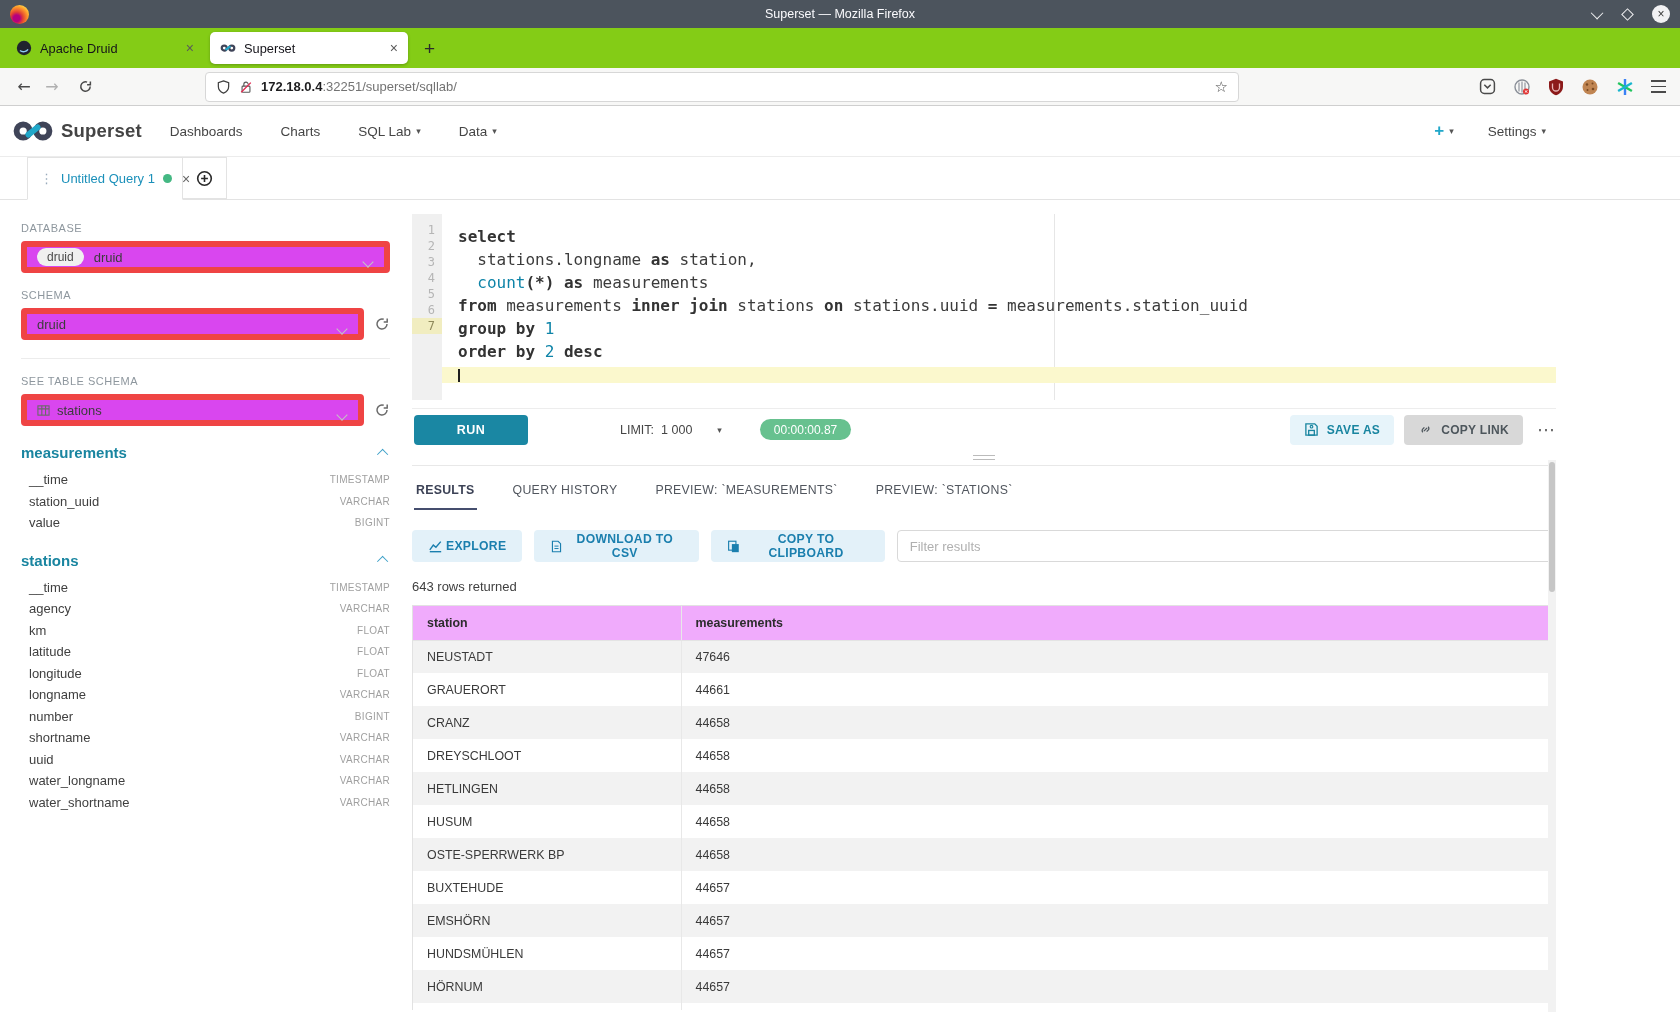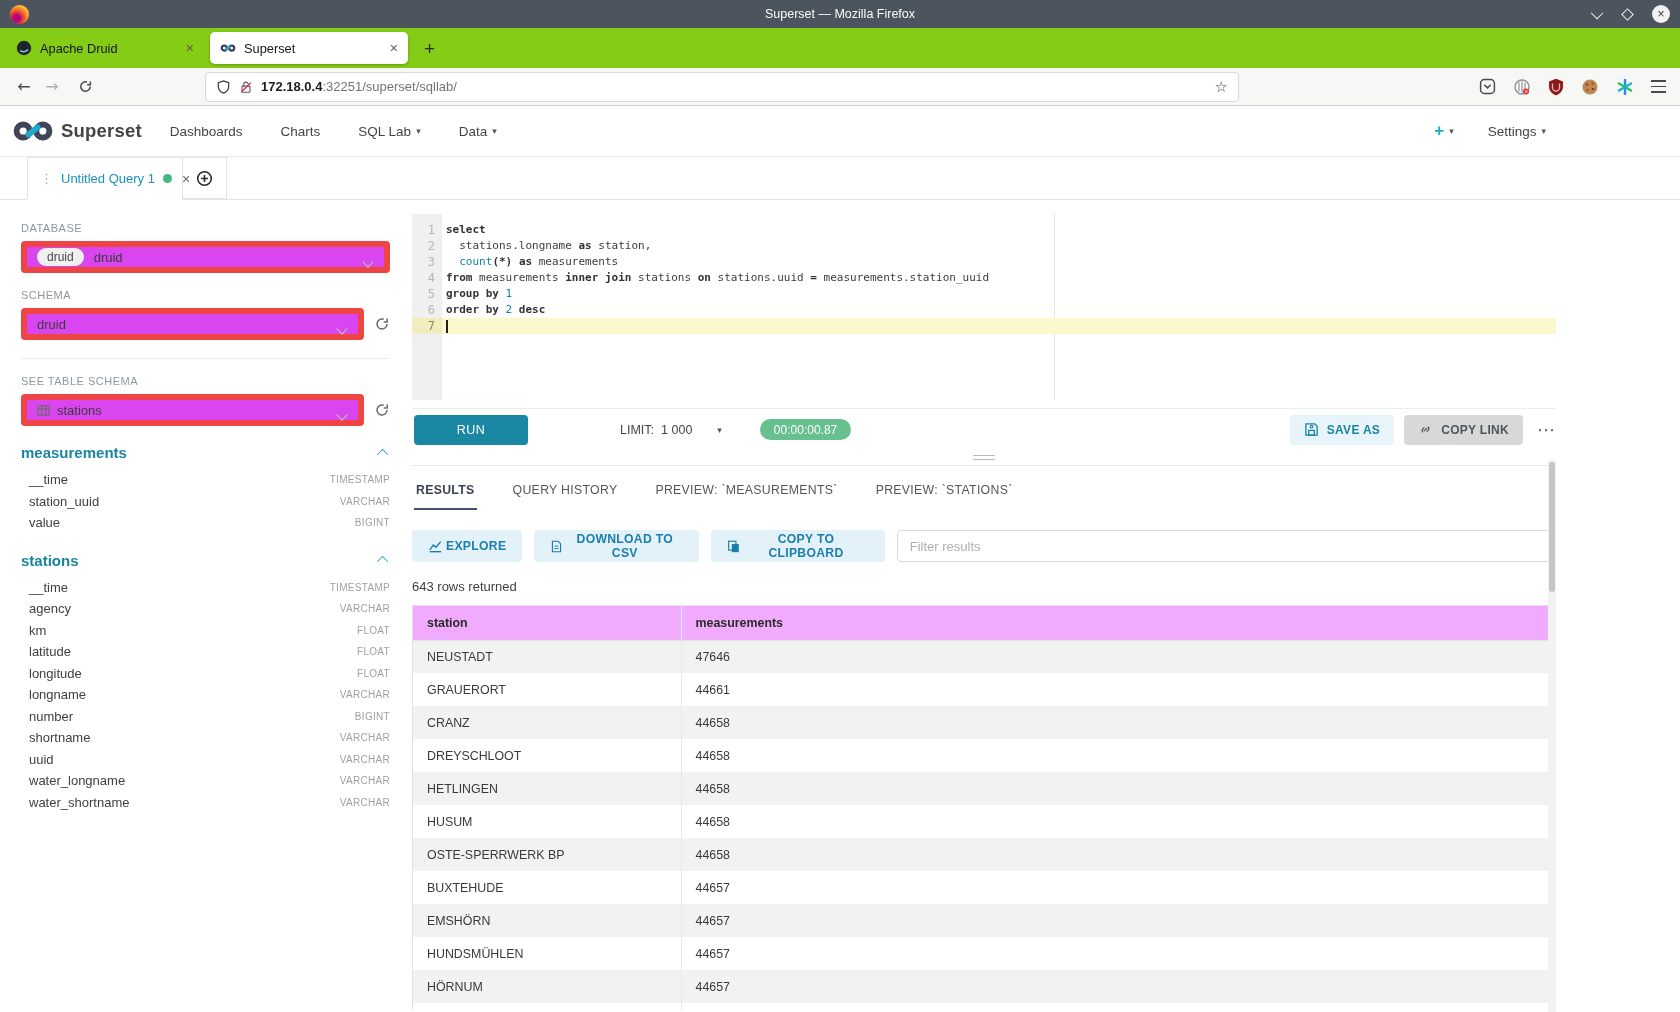--- a/index.html
+++ b/index.html
@@ -73,29 +73,29 @@
   .col-type { font-size:10px; color:#a0a0a0; letter-spacing:.3px; }
 
   
   .editor-col { flex:1; display:flex; flex-direction:column; padding:14px 124px 0 8px; position:relative; }
   .editor-box { height:186px; position:relative; background:#fff; overflow:hidden; }
   .gutter { position:absolute; left:0; top:0; bottom:0; width:30px; background:#f0f0f0; padding-top:8px; }
   .gl { height:16px; line-height:16px; font-family:"DejaVu Sans Mono",monospace; font-size:12px; color:#b5b5b5; text-align:right; padding-right:7px; }
   .gl.act { background:#f1edc0; color:#8f8a5a; }
   .code-area { margin-left:30px; padding-top:8px; position:relative; height:100%; }
   .print-margin { position:absolute; left:612px; top:0; bottom:0; width:1px; background:#e6e6e6; }
-  .cl { height:16px; line-height:16px; font-family:"DejaVu Sans Mono",monospace; font-size:11px; color:#3c3c3c; white-space:pre; padding-left:4px; position:relative; }
+  .cl { height:16px; line-height:16px; font-family:"DejaVu Sans Mono",monospace; font-size:16px; color:#3c3c3c; white-space:pre; padding-left:16px; position:relative;margin-top:7px; }
   .cl.act { background:#fbf8cd; }
   .tok-k { font-weight:700; color:#333; }
   .tok-f { color:#0e84a8; }
   .tok-p { color:#3c3c3c; }
   .cursor { display:inline-block; width:2px; height:13px; background:#1f1f1f; vertical-align:middle; }
 
   .editor-toolbar { margin-top:8px; border-top:1px solid #ededed; height:42px; display:flex; align-items:center; }
-  .run-btn { width:114px; height:30px; border:none; border-radius:4px; background:#1a87a3; color:#fff; font-weight:400; font-size:12.5px; letter-spacing:.5px; margin-left:2px; }
+  .run-btn { width:114px; height:30px; border:none; border-radius:4px; background:#1a87a3; color:#fff; font-weight:700; font-size:12.5px; letter-spacing:.5px; margin-left:2px; }
   .limit-group { display:flex; align-items:center; margin-left:92px; gap:7px; font-size:12.5px; color:#454545; }
   .limit-caret { margin-left:18px; }
   .time-pill { margin-left:38px; background:#67c18f; color:#fff; font-size:12px; padding:3.5px 14px; border-radius:11px; }
   .tb-right { margin-left:auto; display:flex; align-items:center; gap:10px; }
   .btn-light { height:30px; border:none; border-radius:4px; display:flex; align-items:center; gap:8px; padding:0 14px; font-size:12px; font-weight:700; letter-spacing:.3px; }
   .saveas { background:#e7f4fa; color:#1985a0; }
   .copylink { background:#d8d8d8; color:#4d565c; }
   .more-dots { font-size:18px; color:#666; letter-spacing:1px; margin-left:4px; font-family:"DejaVu Sans",sans-serif; }
 
   .splitter { height:16px; position:relative; border-bottom:1px solid #e8e8e8; }

